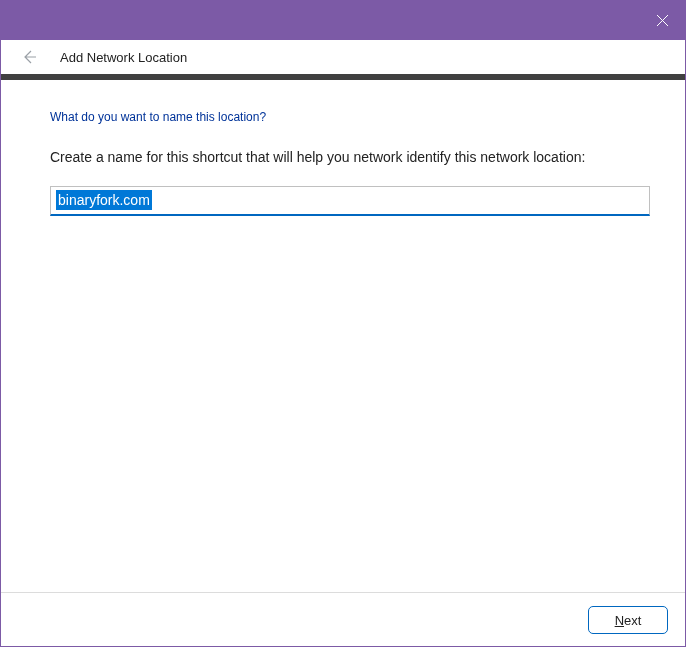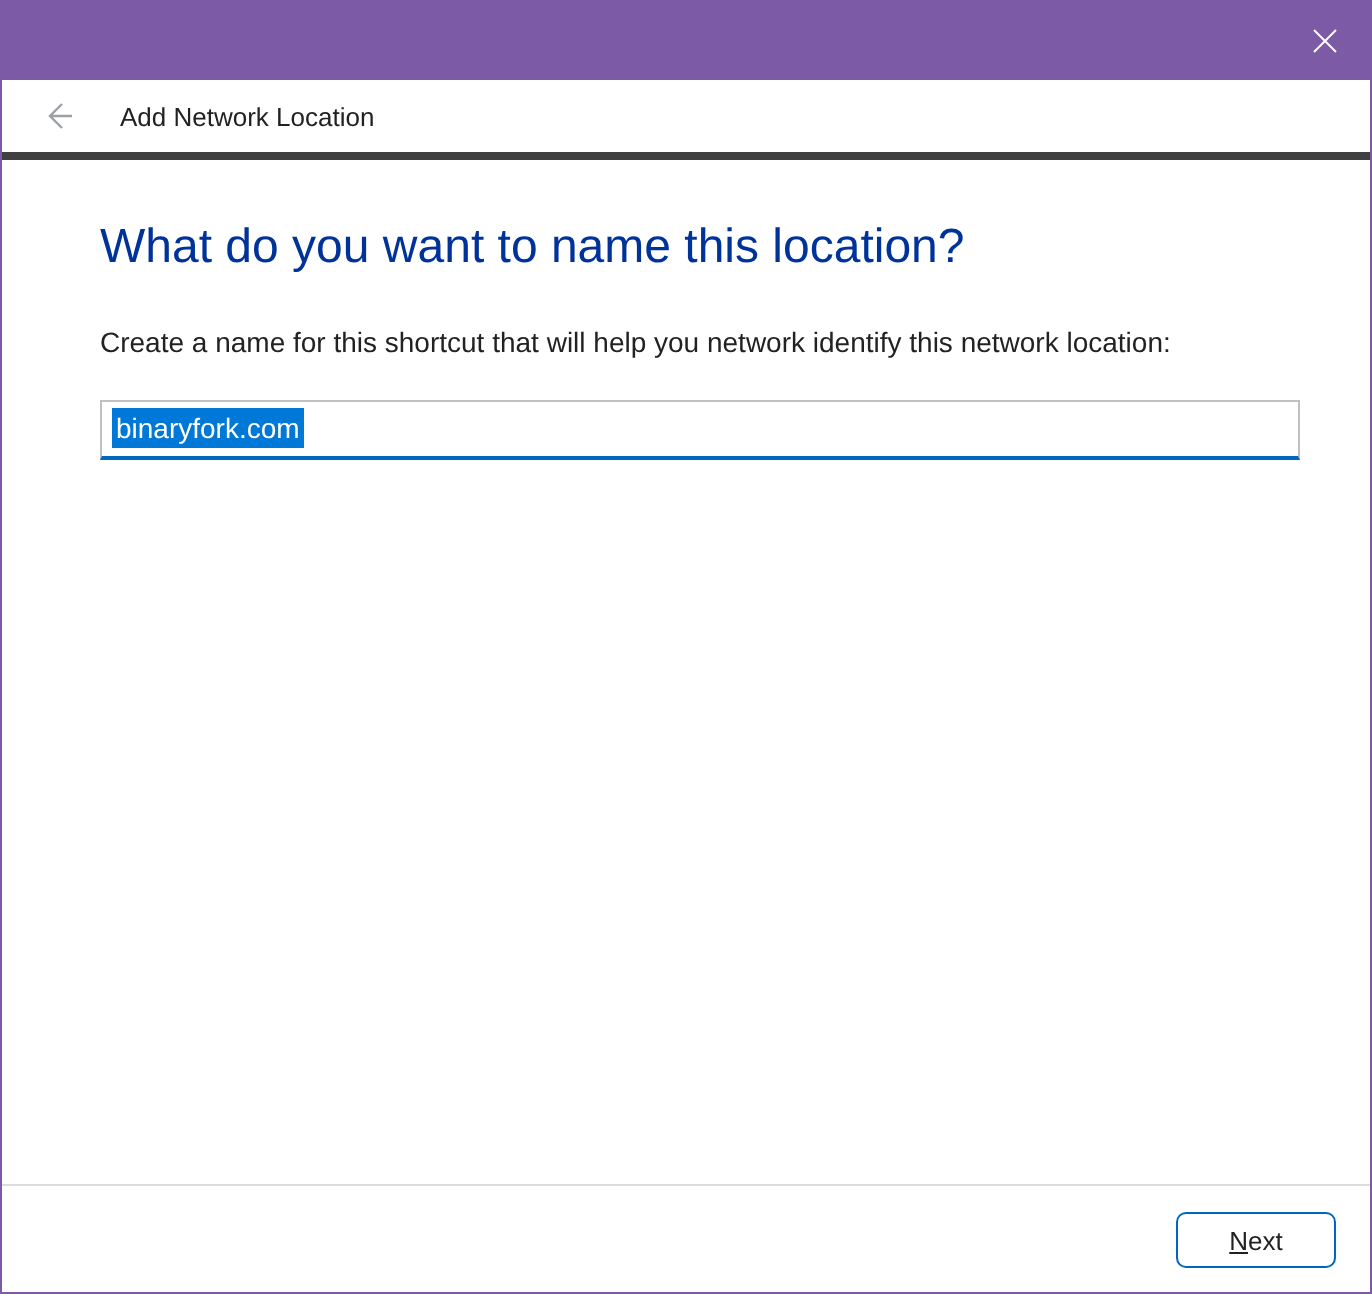--- a/index.html
+++ b/index.html
@@ -18,40 +18,40 @@
       display: flex; align-items: center; justify-content: center;
       color: #fff; cursor: pointer;
     }
     .close-btn svg { width: 13px; height: 13px; }
 
     .header {
       height: 40px;
       display: flex;
       align-items: center;
       background: #fff;
-      border-bottom: 4px solid #404040;
+      border-bottom: 6px solid #404040;
       padding-left: 18px;
     }
     .back-btn {
       width: 22px; height: 22px;
       display: flex; align-items: center; justify-content: center;
       color: #9aa0a6; margin-right: 20px;
       cursor: default;
     }
     .back-btn svg { width: 16px; height: 16px; }
     .header-title {
       font-size: 13px; color: #222; font-weight: 400;
     }
 
     .content {
       padding: 30px 40px 0 50px;
     }
     .heading {
       color: #003399;
-      font-size: 24px;
+      font-size: 12px;
       font-weight: 400;
       margin-bottom: 24px;
     }
     .description {
       font-size: 14px;
       color: #222;
       margin-bottom: 18px;
       line-height: 1.4;
     }
     .subline {

